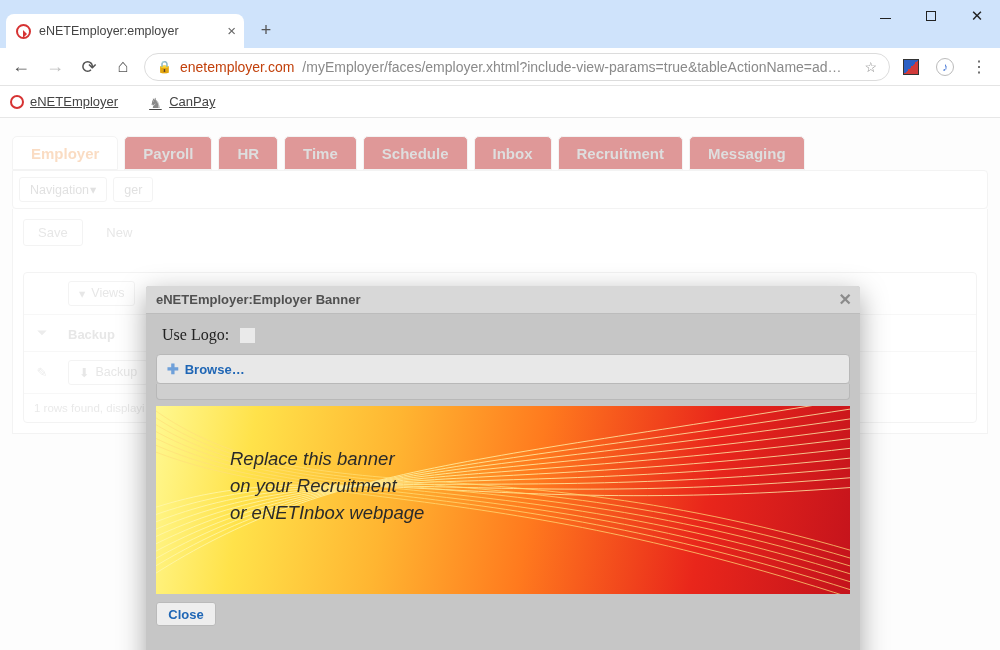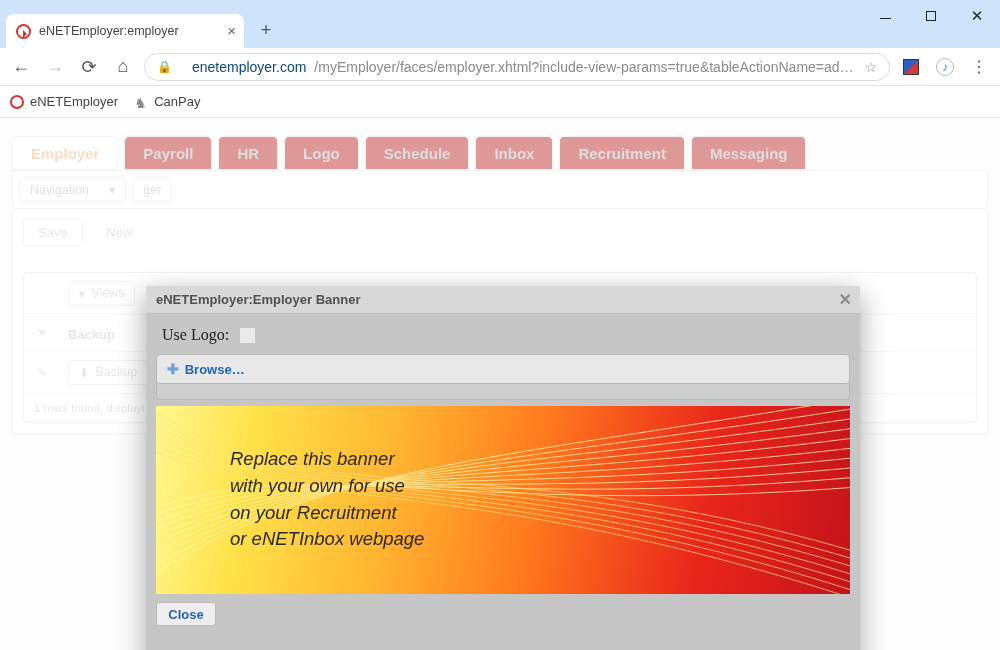--- a/index.html
+++ b/index.html
@@ -15,38 +15,38 @@
   .winctrls { position: absolute; right: 0; top: 0; display: flex; }
   .winctrls div { width: 46px; height: 32px; display:flex; align-items:center; justify-content:center; color:#222; font-size:13px; }
   .winctrls .sq { width:10px;height:10px;border:1px solid #222; }
   .winctrls .dash { width:11px;height:1px;background:#222; margin-top:5px;}
   .winctrls .xx { font-size:15px; }
 
   .addrbar { height: 38px; background: #fff; border-bottom: 1px solid #e4e4e4; display:flex; align-items:center; padding: 0 8px; gap: 8px; }
   .navbtn { width: 26px; height: 26px; display:flex; align-items:center; justify-content:center; color:#555; font-size:18px; }
   .url { flex:1; height: 28px; border: 1px solid #dcdcdc; border-radius: 15px; display:flex; align-items:center; padding: 0 12px; gap:8px; color:#555; font-size:14px; overflow:hidden; white-space:nowrap; }
   .url .lock { font-size:12px; color:#6b6b6b; }
-  .url span.dom { color:#0c4a6e;margin-left:12px; }
+  .url span.dom { color:#c2410c; }
   .url span.path { color:#8a8a8a; }
   .ricon { width:26px; height:26px; display:flex; align-items:center; justify-content:center; font-size:16px; color:#555;}
   .ext1 { width:16px; height:16px; background: linear-gradient(135deg,#2b5fc4 50%, #d03a3a 50%); border:1px solid #333; }
   .ext2 { width:18px;height:18px;border-radius:50%;border:1px solid #bbb; display:flex;align-items:center;justify-content:center;color:#4a7bd8;font-size:12px;}
 
-  .bmbar { height: 32px; background:#fff; border-bottom:1px solid #e7e7e7; display:flex; align-items:center; padding:0 10px; gap:16px; font-size:13px; color:#444;}
+  .bmbar { height: 32px; background:#fff; border-bottom:1px solid #e7e7e7; display:flex; align-items:center; padding:0 10px; gap:31px; font-size:13px; color:#444;text-decoration:underline;}
   .bm { display:flex; align-items:center; gap:6px; }
   .bm .ico1 { width:14px;height:14px;border-radius:50%;border:2px solid #d63333; }
   .bm .ico2 { width:14px;height:14px;color:#888;font-size:14px; }
 
   
   .page { position:absolute; left:0; right:0; top:118px; bottom:0; background:#fafafa; padding: 18px 12px; }
   .tabsrow { display:flex; gap:6px; }
   .ptab { height:34px; padding:0 18px; display:flex; align-items:center; border:1px solid #e4e4e4; border-radius:5px 5px 0 0; background:#b91c1c; color:#b7b7b7; font-weight:700; font-size:15px;}
   .ptab.active { color:#f4b27a; background:#fff;}
   .ctrlrow { border:1px solid #e4e4e4; background:#fff; padding:6px; display:flex; gap:6px; border-radius:0 4px 4px 4px;}
-  .dd { border:1px solid #e4e4e4; border-radius:3px; padding:4px 10px; color:#bcbcbc; font-size:12.5px; display:flex; align-items:center; gap:20px;}
+  .dd { border:1px solid #e4e4e4; border-radius:3px; padding:4px 10px; color:#bcbcbc; font-size:12.5px; display:flex; align-items:center; gap:1px;}
   .panelhdr { margin-top:12px; height:32px; border:1px solid #e4e4e4; border-radius:4px 4px 0 0; background:#fcfcfc; display:flex; align-items:center; padding:0 10px; color:#bdbdbd; font-size:13px; position:relative;}
   .panelhdr .rt { position:absolute; right:8px; display:flex; gap:6px;}
   .panelhdr .rt span{ width:16px;height:16px;border:1px solid #dcdcdc;border-radius:3px; display:flex;align-items:center;justify-content:center;color:#cfcfcf;font-size:11px;}
   .panelbody { border:1px solid #e4e4e4; border-top:none; padding:10px; background:#fff;}
   .gbtn { display:inline-block; border:1px solid #e4e4e4; border-radius:3px; padding:5px 14px; color:#c9c9c9; font-size:13px; margin-right:6px;}
   .inner { margin-top:26px; border:1px solid #e4e4e4; border-radius:4px; background:#fff;}
   .irow { display:flex; border-bottom:1px solid #eee;}
   .cellA { width:36px; display:flex;align-items:center;justify-content:center; color:#d4d4d4; padding:10px 0;}
   .cellB { flex:1; padding:8px;}
   .vbtn { border:1px solid #e4e4e4; padding:4px 10px; border-radius:3px; color:#c9c9c9; font-size:12.5px; display:inline-flex; gap:6px;}
@@ -121,21 +121,21 @@
       <span class="ico2">♞</span>
       <span>CanPay</span>
     </div>
 </div>
 
 <div class="page">
   <div class="tabsrow">
     <div class="ptab active">Employer</div>
     <div class="ptab">Payroll</div>
     <div class="ptab">HR</div>
-    <div class="ptab">Logo</div>
+    <div class="ptab">Time</div>
     <div class="ptab">Schedule</div>
     <div class="ptab">Inbox</div>
     <div class="ptab">Recruitment</div>
     <div class="ptab">Messaging</div>
   </div>
   <div class="ctrlrow">
     <div class="dd">
         <span>Navigation</span>
         <span>▾</span>
       </div>
@@ -207,21 +207,20 @@
           <path d="M-20 -2  C 140 118, 320 36, 720 158"></path>
           <path d="M-20 6   C 140 116, 320 42, 720 166"></path>
           <path d="M-20 14  C 140 114, 320 48, 720 174"></path>
           <path d="M-20 22  C 140 112, 320 54, 720 182"></path>
           <path d="M-20 30  C 140 110, 320 60, 720 190"></path>
           <path d="M-20 38  C 140 108, 320 66, 720 198"></path>
         </g>
       </svg>
       <div class="btext">
         <div>Replace this banner</div>
-        <div>with your own for use</div>
         <div>on your Recruitment</div>
         <div>or eNETInbox webpage</div>
       </div>
     </div>
 
     <div class="closebtn">Close</div>
 
   </div>
 </div>
 

